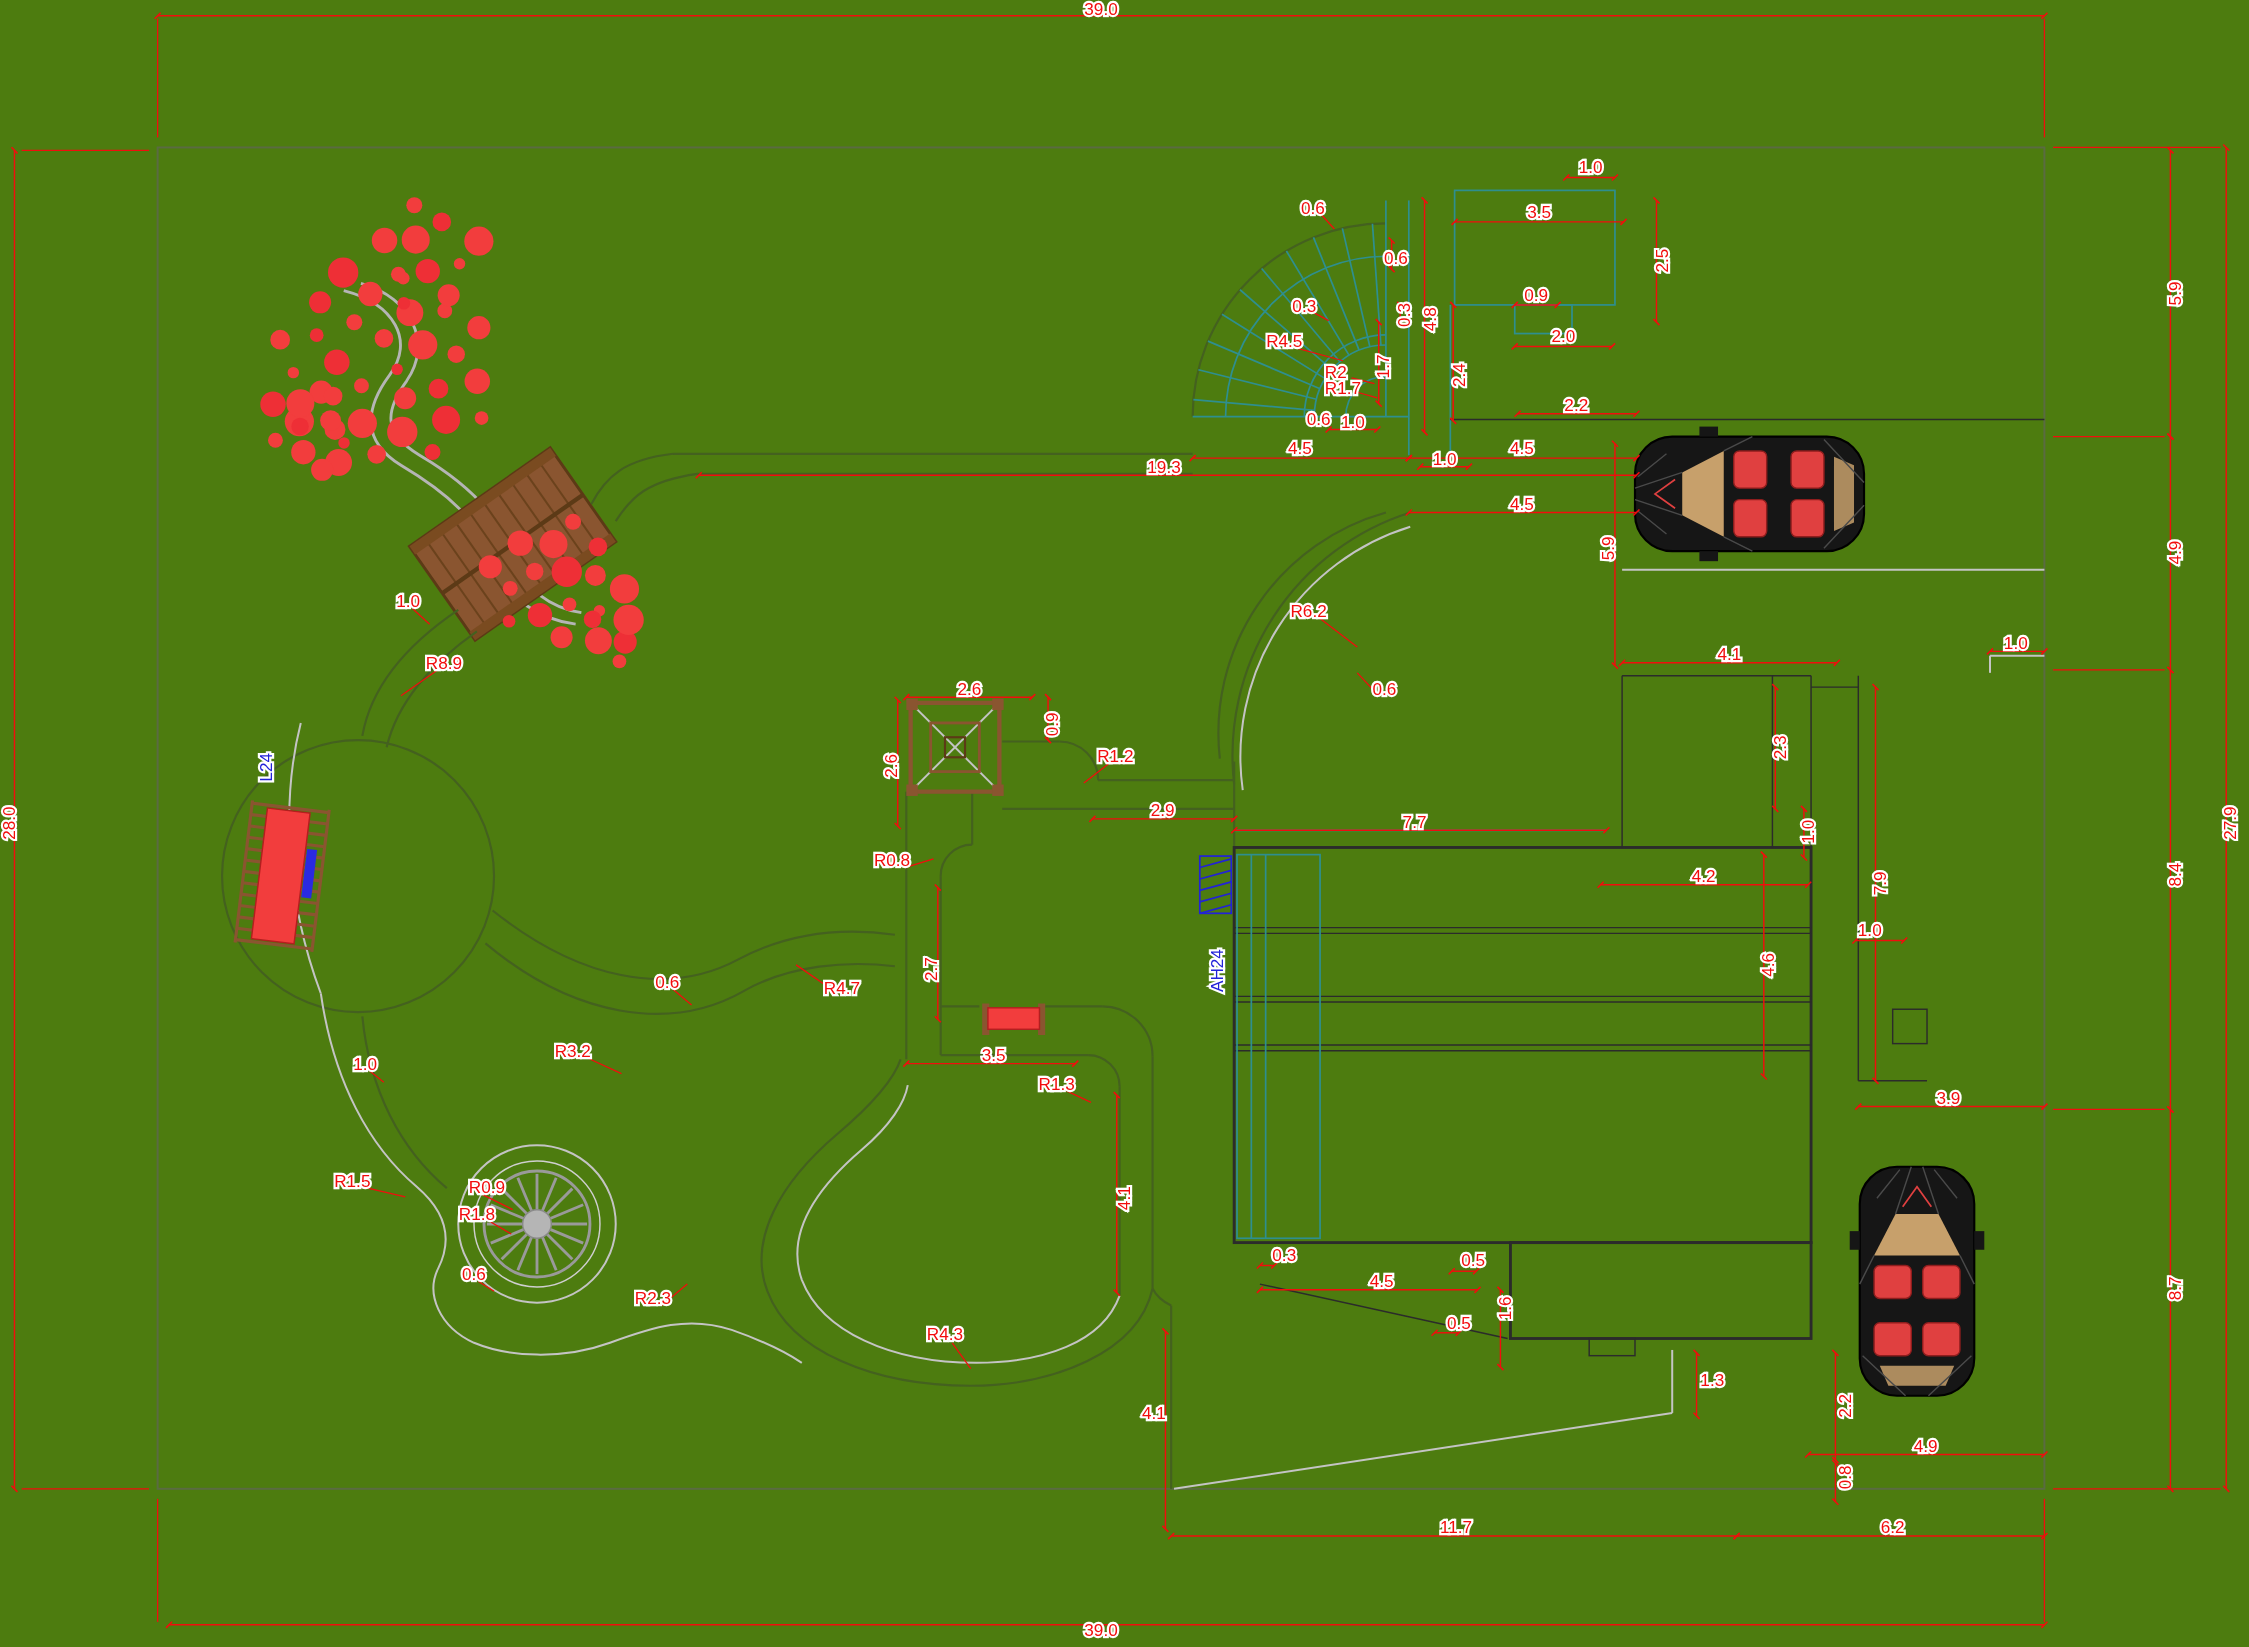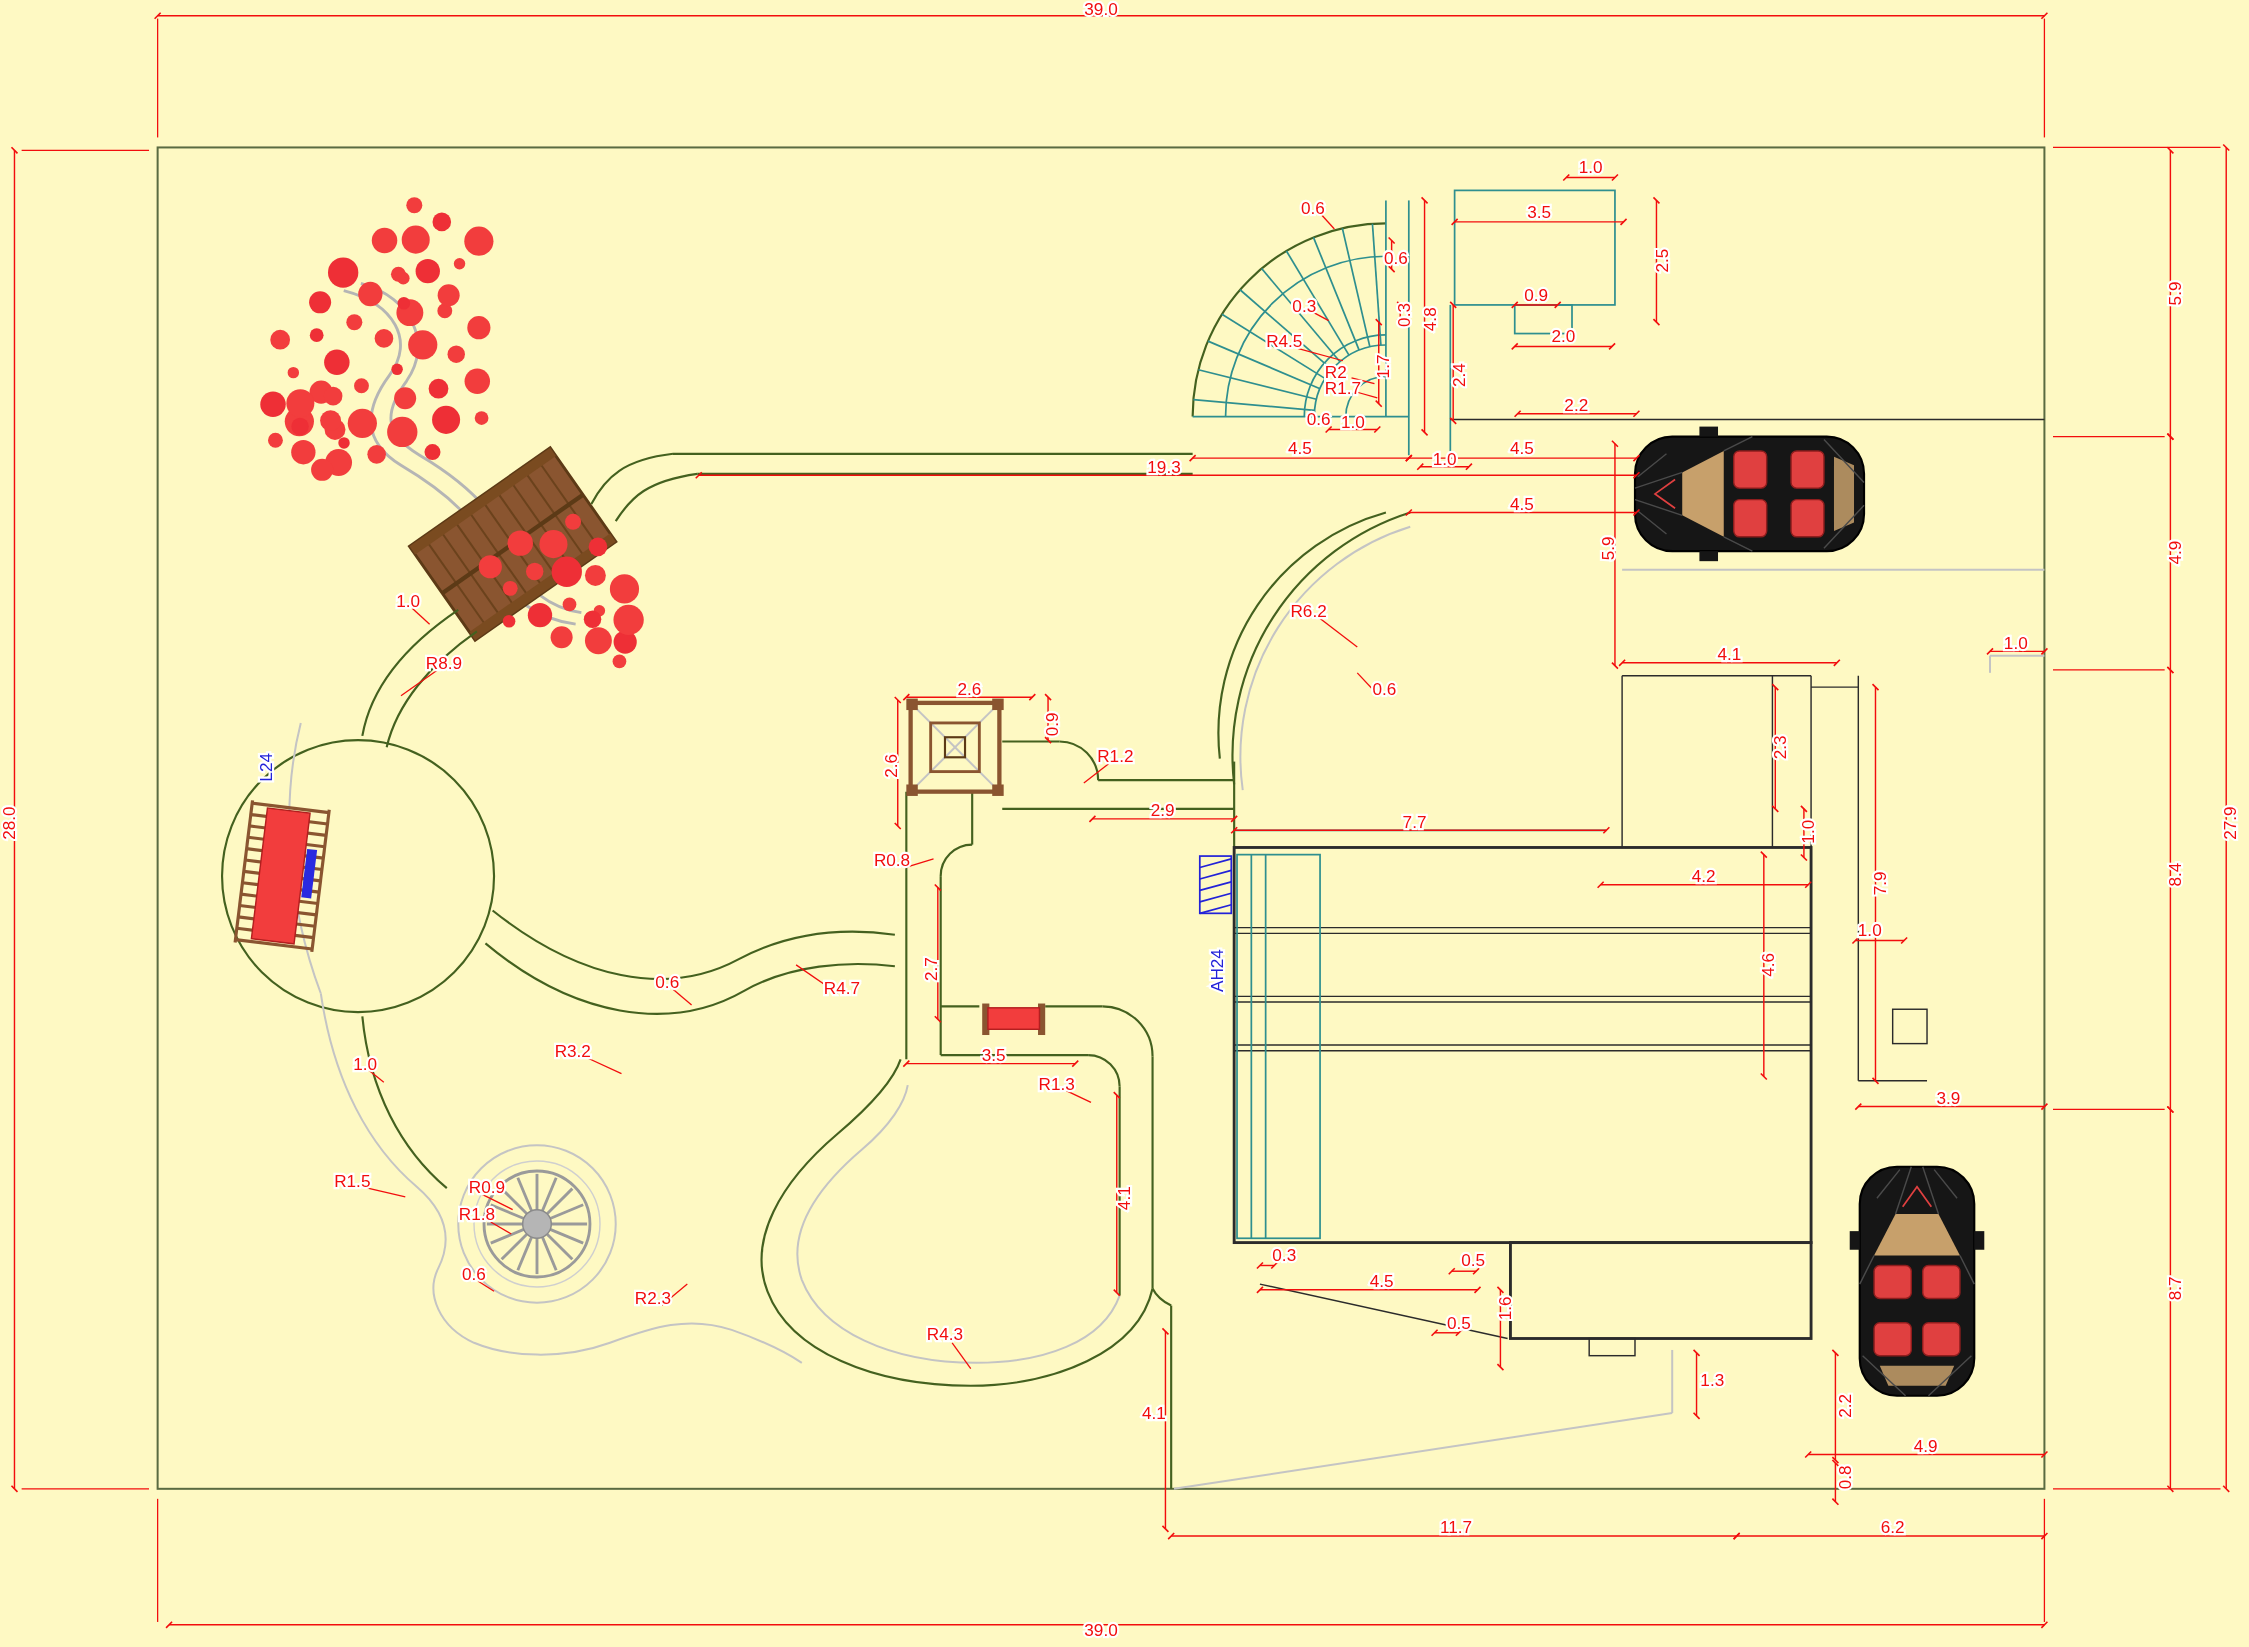--- a/index.html
+++ b/index.html
@@ -1,16 +1,16 @@
 <!DOCTYPE html>
 <html style="--dim-red: #f20d0d; --path-green: #44611f; --teal: #2e8f8f; --blue: #2222d8; --blossom: #f23d3d; --deck-brown: #8a5530; --car-body: #161616; --car-glass: #c7a06b; --car-seat: #e04040; --wall-dark: #2b2b2b; --path-gray: #c4c4c4; --boundary-green: #5a6b41; --fountain-gray: #9a9a9a;font-size:11.5px"><head>
 <meta charset="utf-8">
 <style>
   html,body{margin:0;padding:0;background:#fff;}
-  #stage{width:2250px;height:1647px;background:#fef9c3;overflow:hidden;}
+  #stage{width:2250px;height:1647px;background:#4d7c0f;overflow:hidden;}
   svg{display:block;}
   
   .d{stroke:var(--dim-red);stroke-width:1;fill:none;marker-start:url(#tk);marker-end:url(#tk);}
   .ldr{stroke:var(--dim-red);stroke-width:0.9;fill:none;}
   
   .ann{font-family:"Liberation Sans",sans-serif;font-size:12px;fill:var(--dim-red);
        text-anchor:middle;dominant-baseline:middle;stroke:#ffffff;stroke-width:3px;paint-order:stroke;}
   .ann.blue{fill:var(--blue);}
   
   .bnd{stroke:var(--boundary-green);stroke-width:1.4;fill:none;}

